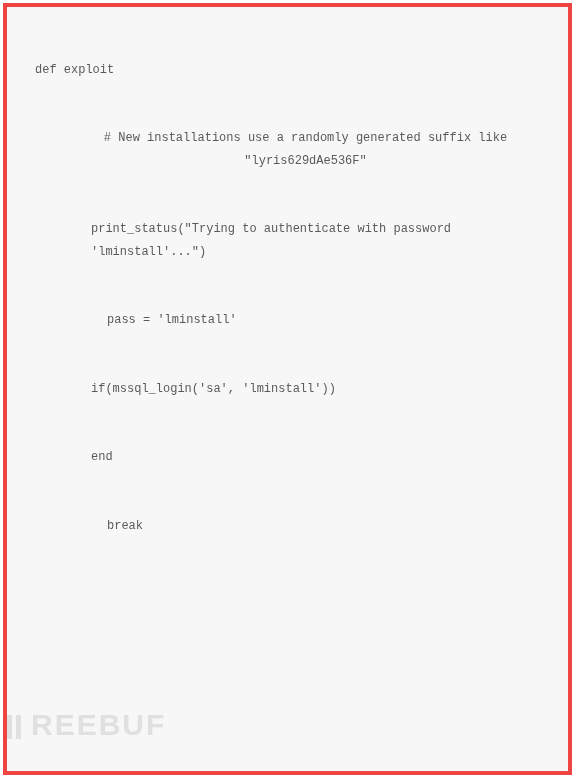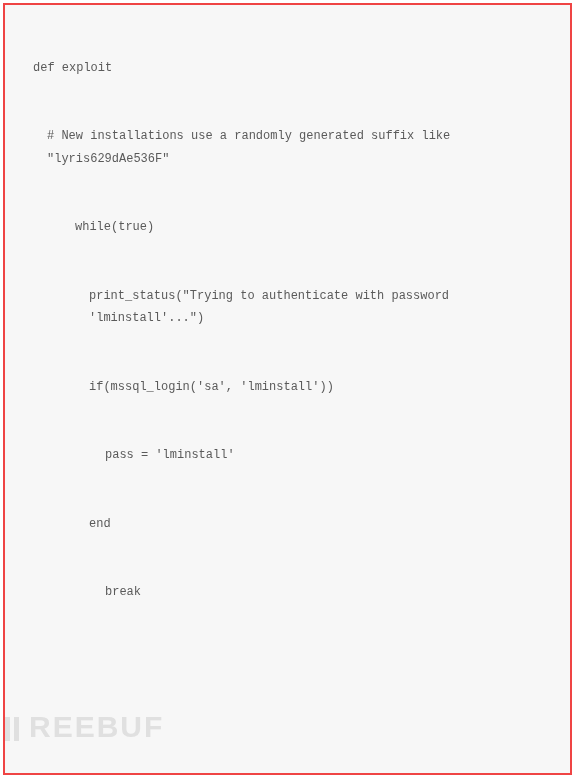--- a/index.html
+++ b/index.html
@@ -9,36 +9,36 @@
     height: 779px;
     background: #ffffff;
     overflow: hidden;
     position: relative;
   }
   .frame {
     box-sizing: border-box;
     width: 569px;
     height: 772px;
     margin: 3px 0 0 3px;
-    border: 2px solid #ef4444;
+    border: 4px solid #ef4444;
     background: #f7f7f7;
     color: #5a5a5a;
     font-family: "Courier New", Courier, monospace;
     font-size: 12px;
     line-height: 1.9;
     padding: 6px 0 0 0;
     position: relative;
   }
   .code {
     white-space: pre-wrap;
     word-wrap: break-word;
   }
   .line { display: block; text-align: left; }
   .ind0 { padding-left: 28px; padding-right: 6px;}
-  .ind1 { padding-left: 42px; padding-right: 6px;}
+  .ind1 { padding-left: 42px; padding-right: 6px; text-align: center;}
   .ind2 { padding-left: 70px; padding-right: 6px;}
   .ind3 { padding-left: 84px; padding-right: 6px;}
   .ind4 { padding-left: 100px; padding-right: 6px;}
   .blank { height: 22px; }
   .watermark {
     position: absolute;
     left: 0;
     bottom: 18px;
     font-family: Arial, Helvetica, sans-serif;
     font-weight: 900;
@@ -62,24 +62,23 @@
     vertical-align: middle;
   }
 </style>
 </head>
 <body>
 
 <div class="frame">
   <div class="code">
     <span class="line ind0">def exploit</span>
     <span class="line ind1"># New installations use a randomly generated suffix like "lyris629dAe536F"</span>
-    <span class="line ind2">while(true)</span>
     <span class="line ind3">print_status("Trying to authenticate with password 'lminstall'...")</span>
+    <span class="line ind4">pass = 'lminstall'</span>
     <span class="line ind3">if(mssql_login('sa', 'lminstall'))</span>
-    <span class="line ind4">pass = 'lminstall'</span>
     <span class="line ind3">end</span>
     <span class="line ind4">break</span>
     <span class="line blank"></span>
     
     
     
     
     
     
     

